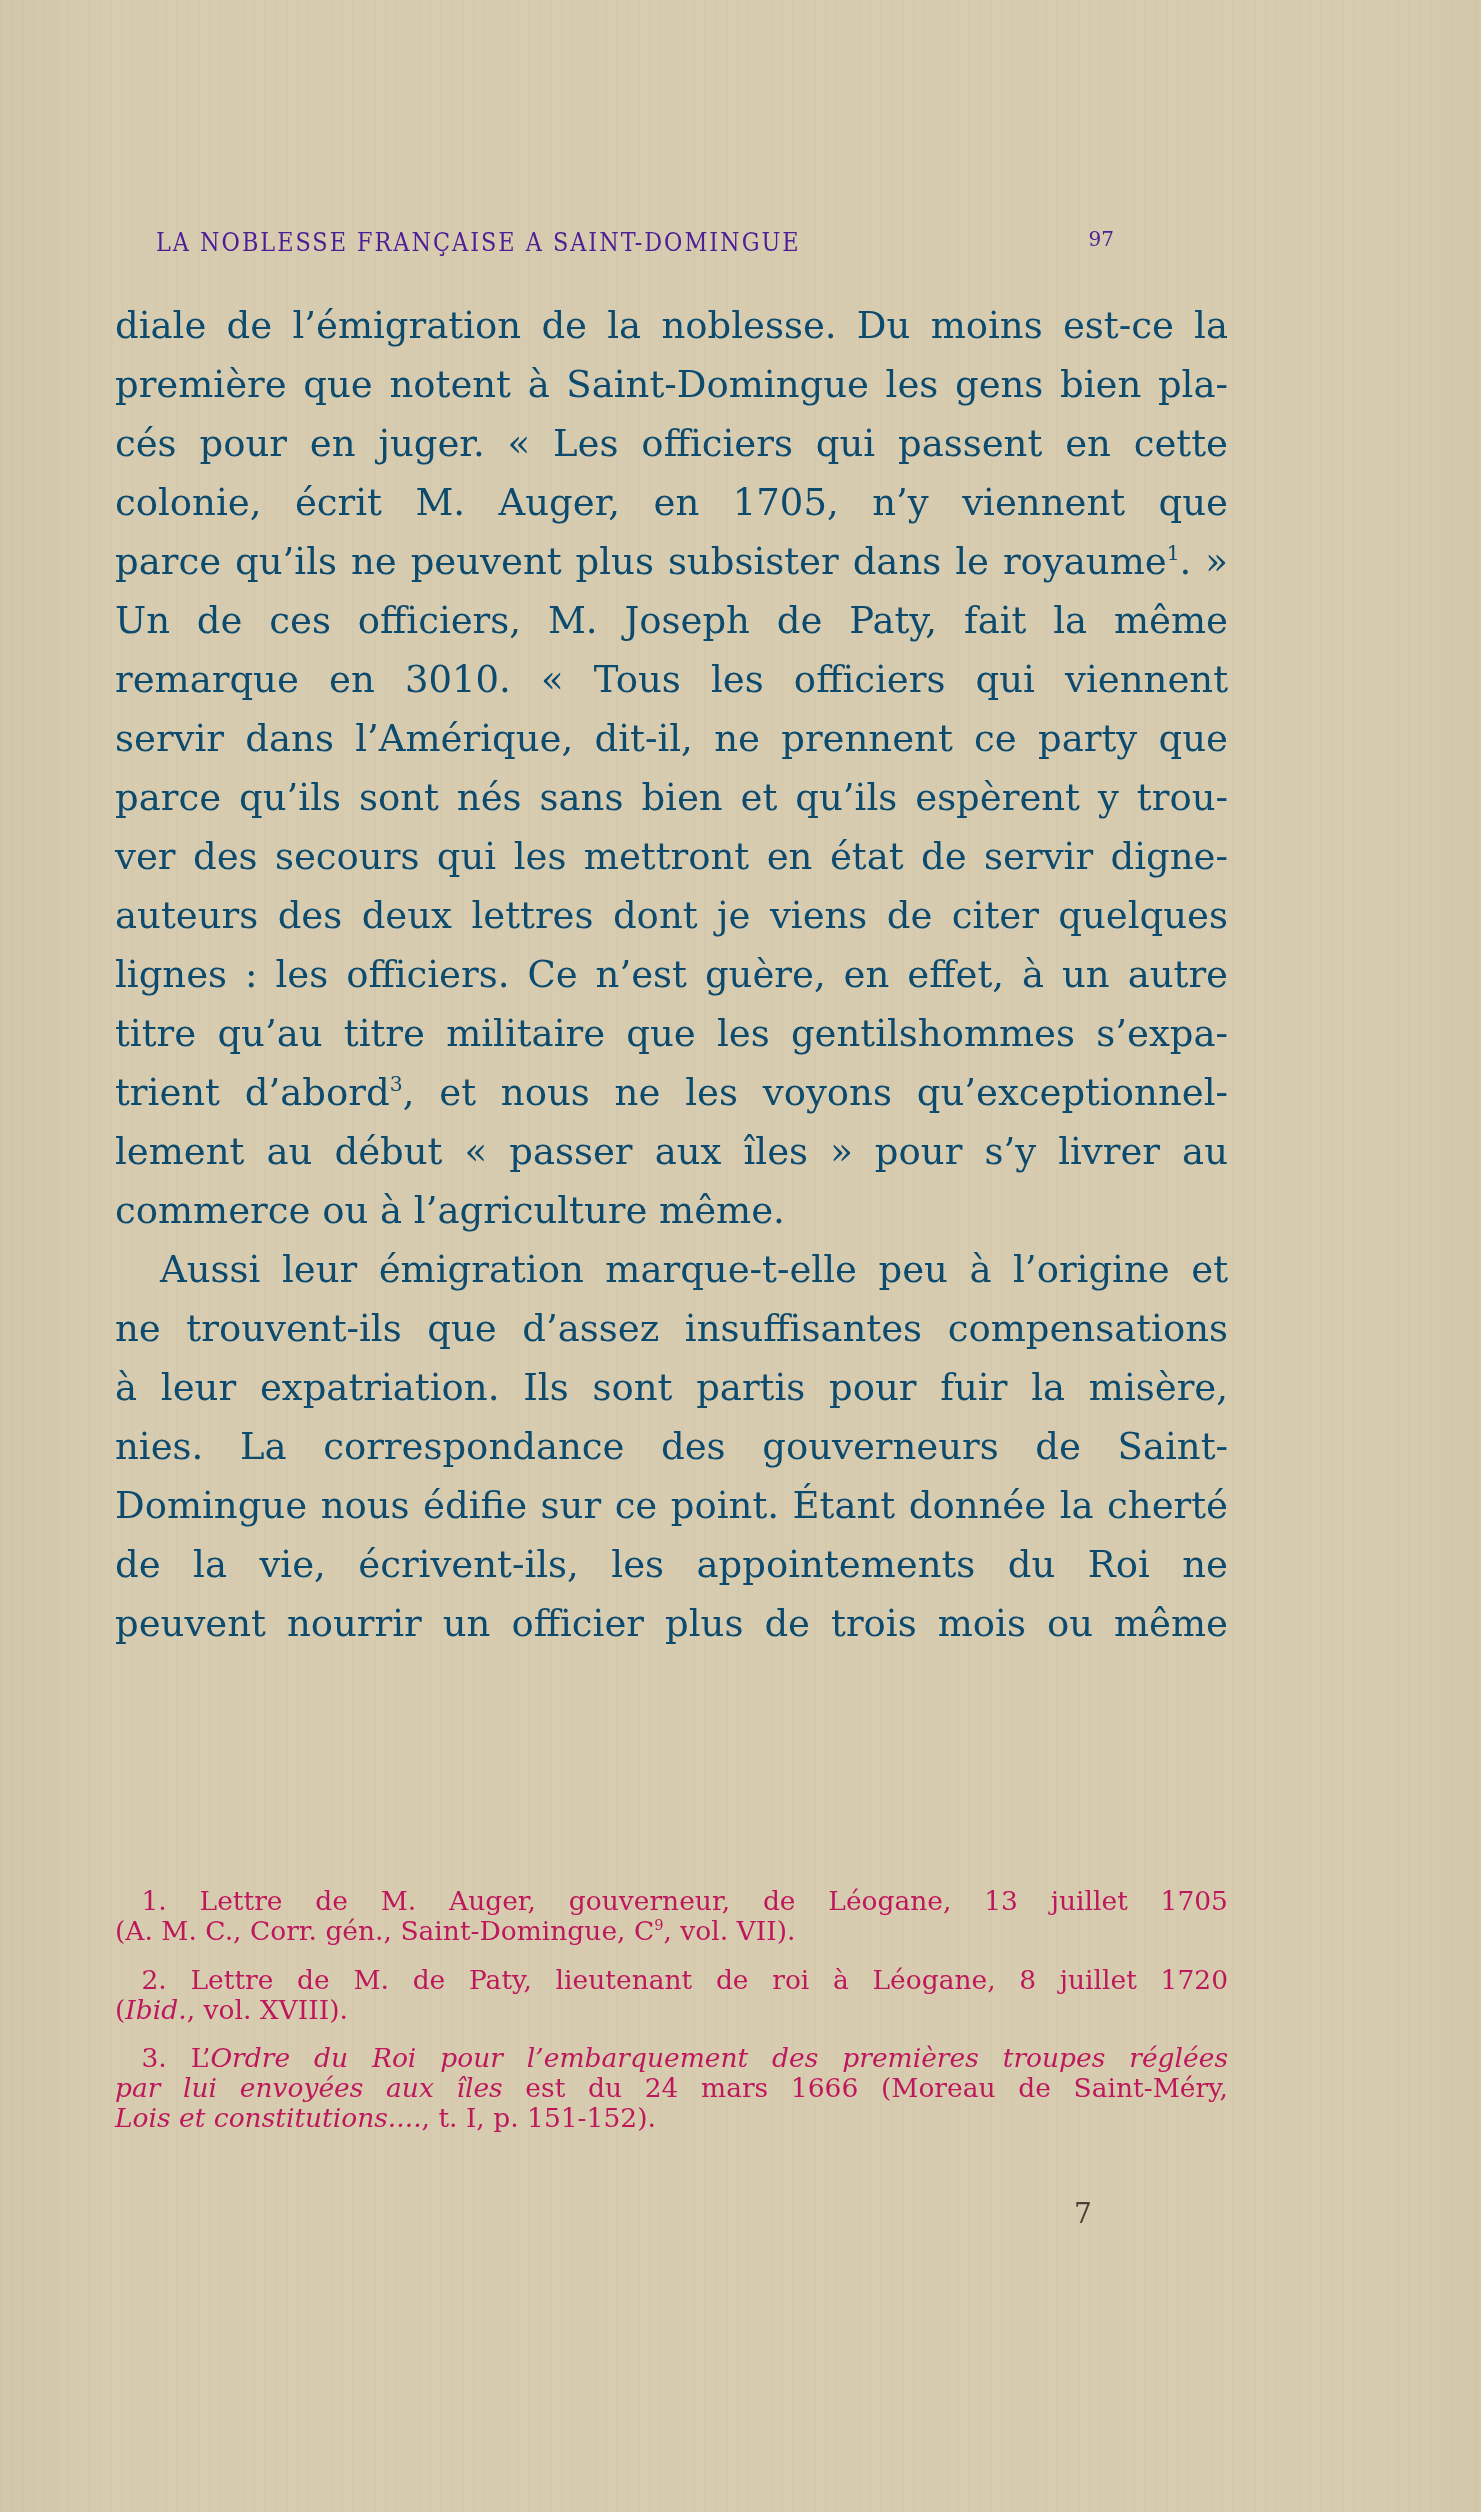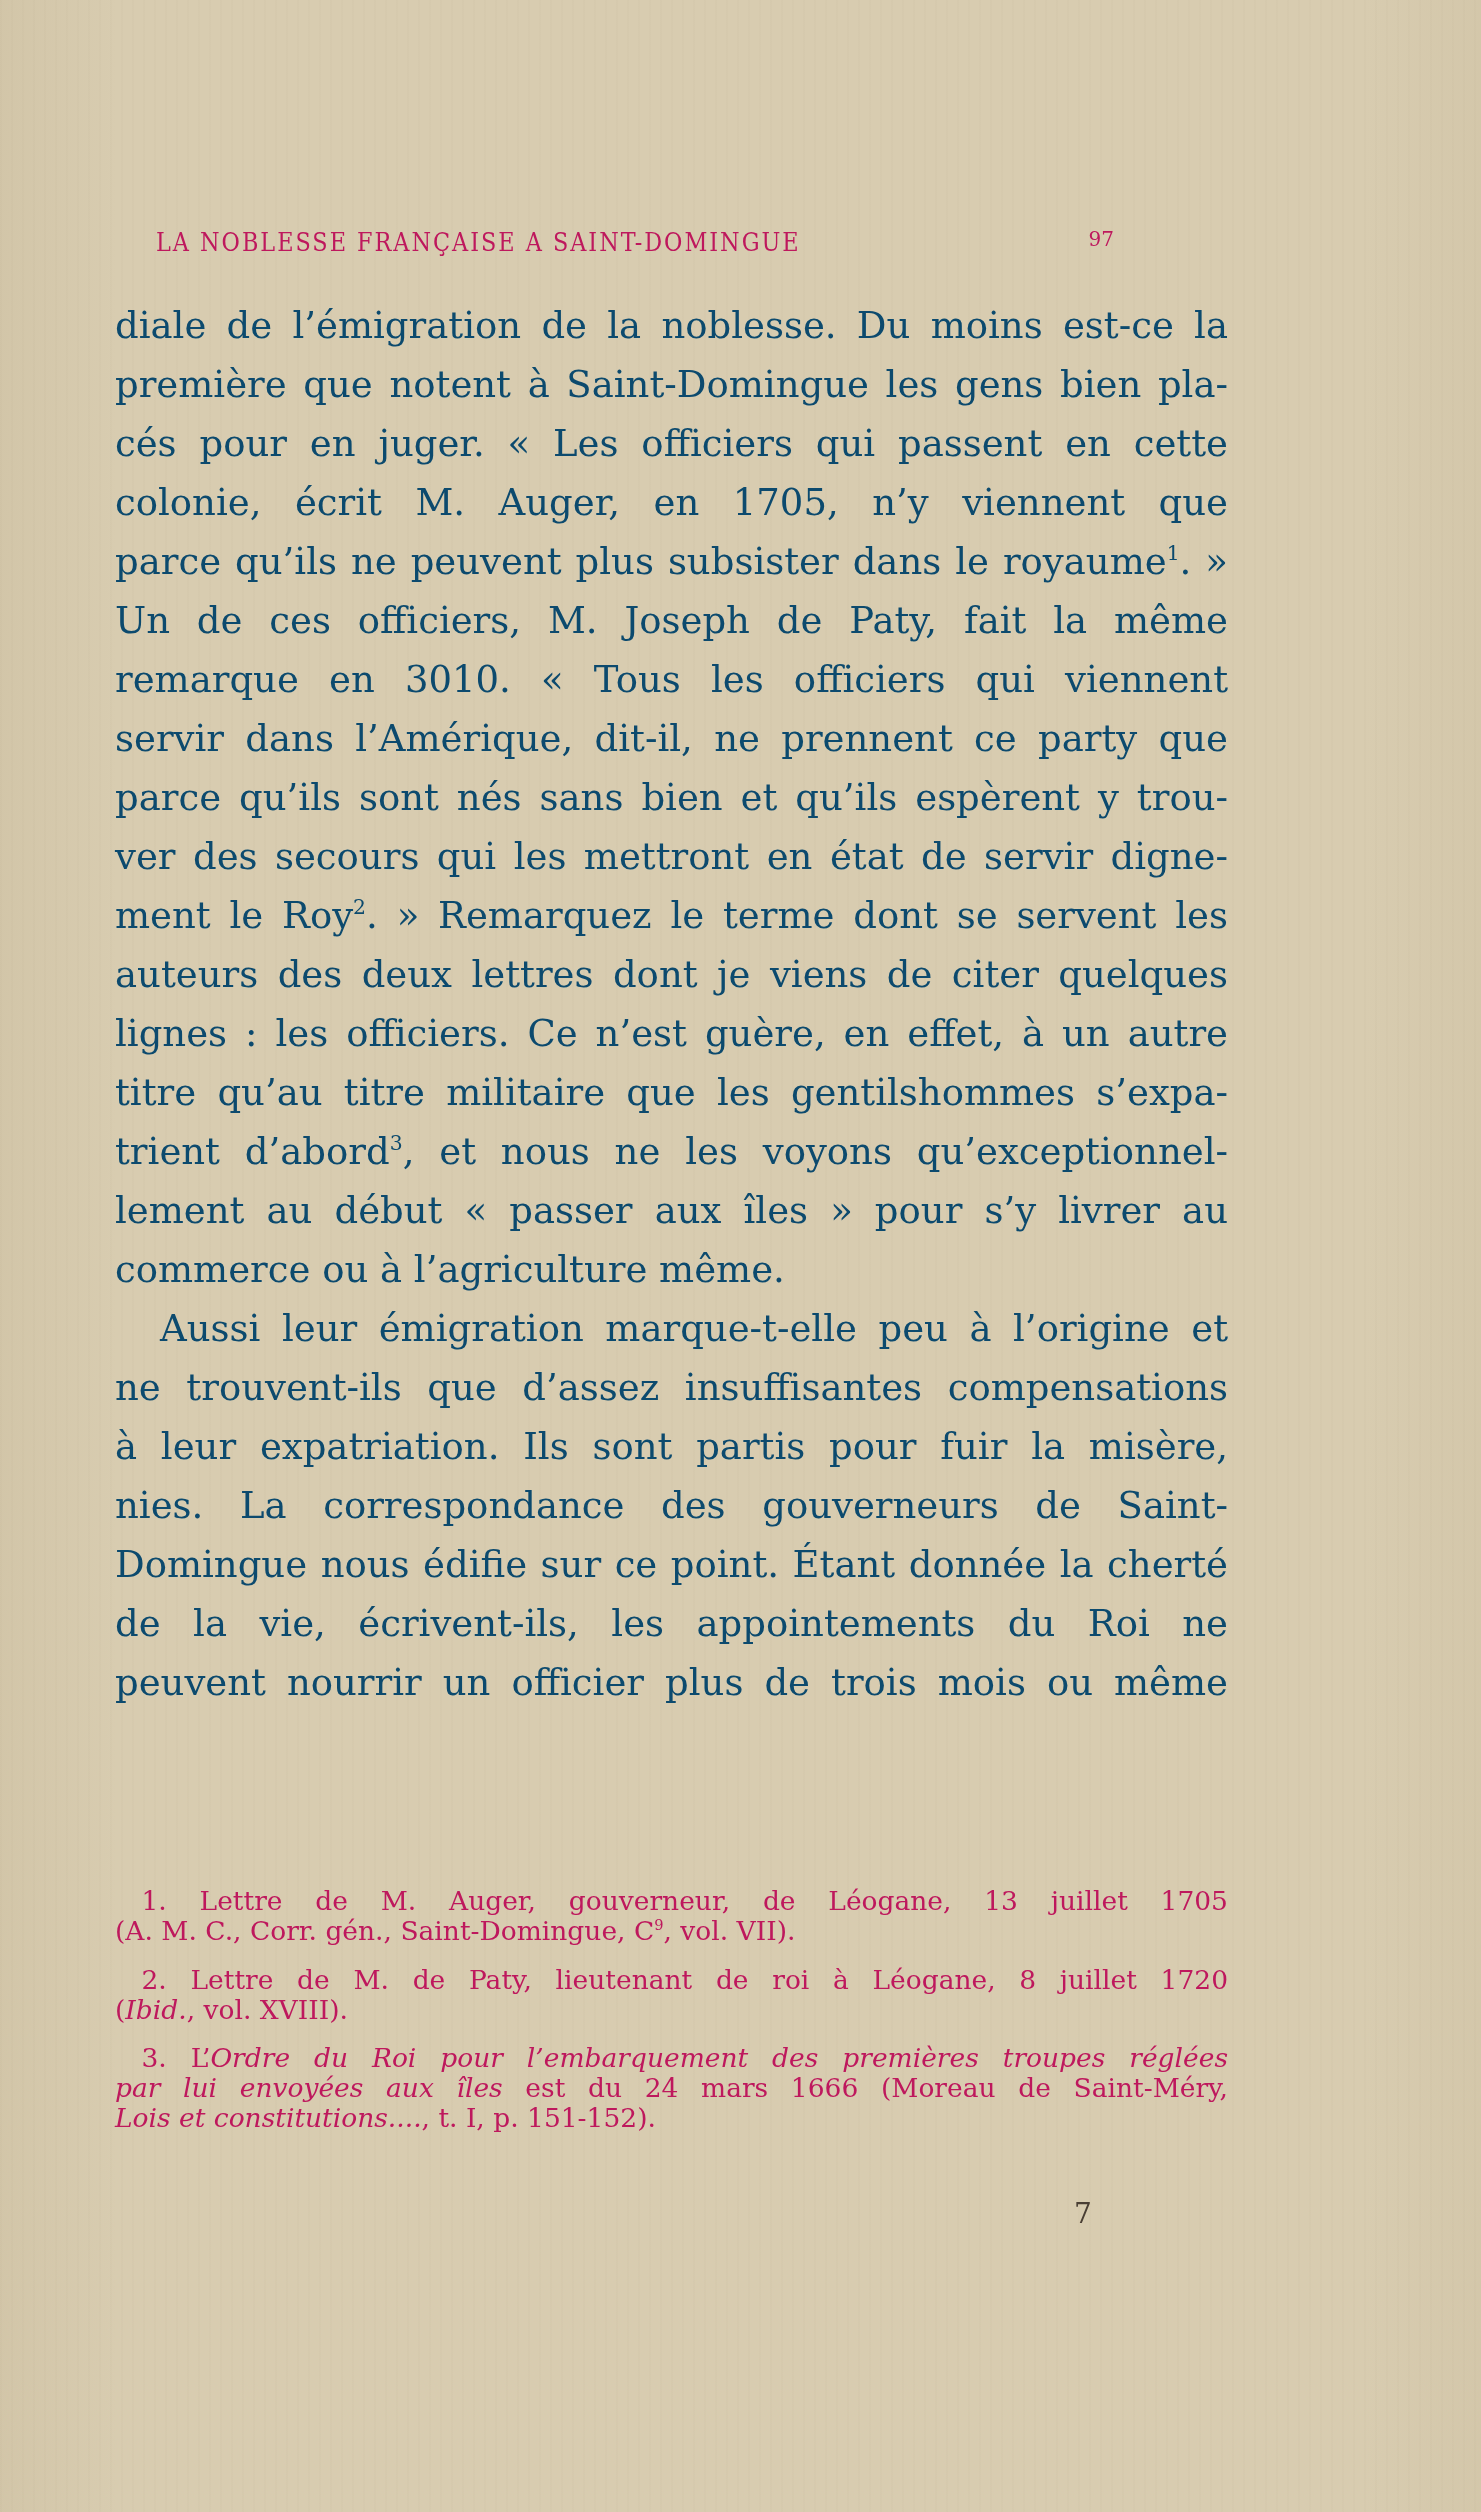--- a/index.html
+++ b/index.html
@@ -25,21 +25,21 @@
       width: 1113px;
     }
     .running-head {
       position: absolute;
       top: 227px;
       left: 156px;
       width: 958px;
       height: 39px;
       font-size: 26px;
       letter-spacing: 2.3px;
-      color: #be185d;
+      color: #4c1d95;
     }
     .running-head .title {
       position: absolute;
       left: 0;
       top: 0;
       transform: scaleX(0.86);
       transform-origin: left top;
       white-space: nowrap;
     }
     .running-head .folio {
@@ -126,21 +126,20 @@
     <span class="line">diale de l’émigration de la noblesse. Du moins est-ce la</span>
     <span class="line">première que notent à Saint-Domingue les gens bien pla-</span>
     <span class="line">cés pour en juger. « Les officiers qui passent en cette</span>
     <span class="line">colonie, écrit M. Auger, en 1705, n’y viennent que</span>
     <span class="line"><span>parce qu’ils ne peuvent plus subsister dans le royaume</span><sup>1</sup><span>. »</span></span>
     <span class="line">Un de ces officiers, M. Joseph de Paty, fait la même</span>
     <span class="line">remarque en 3010. « Tous les officiers qui viennent</span>
     <span class="line">servir dans l’Amérique, dit-il, ne prennent ce party que</span>
     <span class="line">parce qu’ils sont nés sans bien et qu’ils espèrent y trou-</span>
     <span class="line">ver des secours qui les mettront en état de servir digne-</span>
-    <span class="line"><span>ment le Roy</span><sup>2</sup><span>. » Remarquez le terme dont se servent les</span></span>
     <span class="line">auteurs des deux lettres dont je viens de citer quelques</span>
     <span class="line">lignes : les officiers. Ce n’est guère, en effet, à un autre</span>
     <span class="line">titre qu’au titre militaire que les gentilshommes s’expa-</span>
     <span class="line"><span>trient d’abord</span><sup>3</sup><span>, et nous ne les voyons qu’exceptionnel-</span></span>
     <span class="line">lement au début « passer aux îles » pour s’y livrer au</span>
     <span class="line last">commerce ou à l’agriculture même.</span>
     <span class="line indent">Aussi leur émigration marque-t-elle peu à l’origine et</span>
     <span class="line">ne trouvent-ils que d’assez insuffisantes compensations</span>
     <span class="line">à leur expatriation. Ils sont partis pour fuir la misère,</span>
     <span class="line">nies. La correspondance des gouverneurs de Saint-</span>

